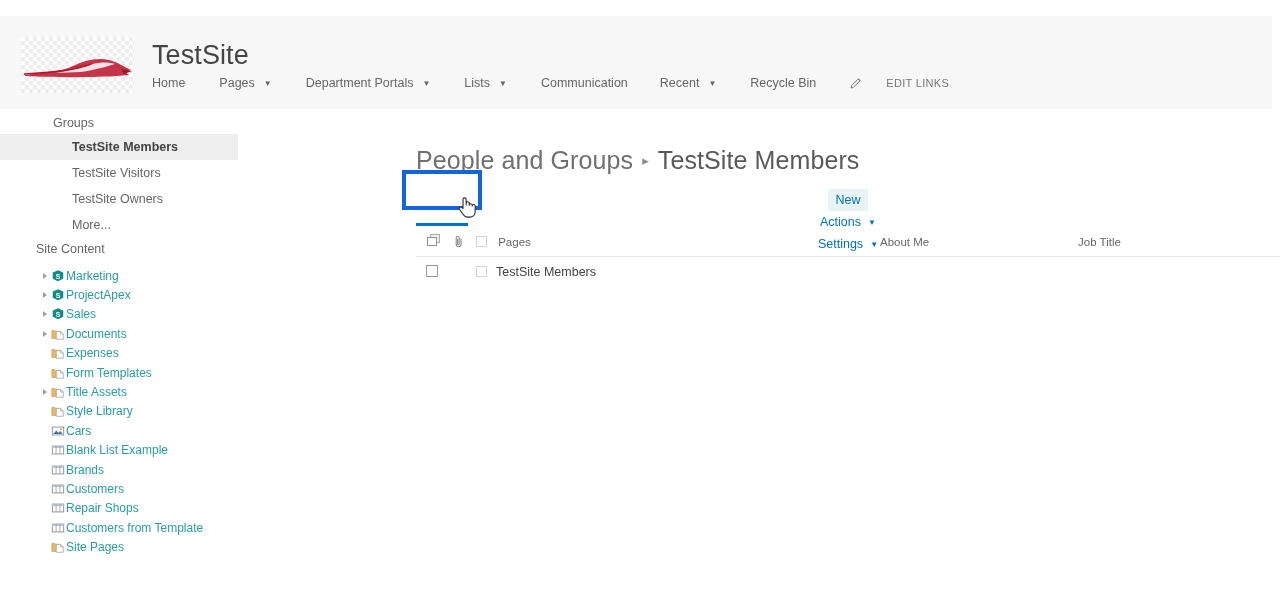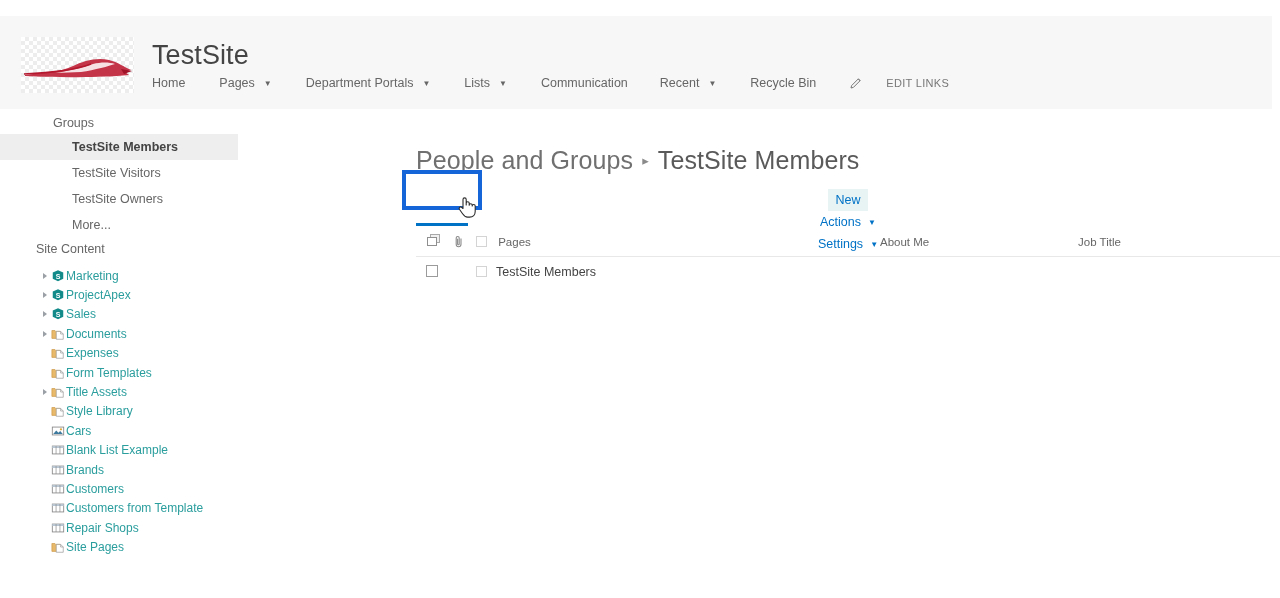--- a/index.html
+++ b/index.html
@@ -375,33 +375,33 @@
 
     <li>
       <span class="tw empty">
           <i></i>
         </span>
       <svg class="t-ico" viewBox="0 0 16 16">
         <rect x="1.5" y="3.5" width="13" height="9" fill="#ffffff" stroke="#8a8a8a" stroke-width="1"></rect>
         <rect x="1.5" y="3.5" width="13" height="2.2" fill="#b9c7d4"></rect>
         <path d="M5.8 3.5 L5.8 12.5 M10.2 3.5 L10.2 12.5" stroke="#8a8a8a" stroke-width=".8"></path>
       </svg>
-      <a class="t-label">Customers from Template</a>
+      <a class="t-label">Repair Shops</a>
     </li>
 
     <li>
       <span class="tw empty">
           <i></i>
         </span>
       <svg class="t-ico" viewBox="0 0 16 16">
         <rect x="1.5" y="3.5" width="13" height="9" fill="#ffffff" stroke="#8a8a8a" stroke-width="1"></rect>
         <rect x="1.5" y="3.5" width="13" height="2.2" fill="#b9c7d4"></rect>
         <path d="M5.8 3.5 L5.8 12.5 M10.2 3.5 L10.2 12.5" stroke="#8a8a8a" stroke-width=".8"></path>
       </svg>
-      <a class="t-label">Repair Shops</a>
+      <a class="t-label">Customers from Template</a>
     </li>
 
     <li>
       <span class="tw empty">
           <i></i>
         </span>
       <svg class="t-ico" viewBox="0 0 16 16">
         <path d="M1 4 L1 13 L10 13 L10 5 L5.5 5 L4.5 4 Z" fill="#e8b96a" stroke="#c99240" stroke-width=".7"></path>
         <path d="M6 5 L6 14 L14 14 L14 8 L11 5 Z" fill="#ffffff" stroke="#9a9a9a" stroke-width=".8"></path>
         <path d="M11 5 L11 8 L14 8" fill="none" stroke="#9a9a9a" stroke-width=".8"></path>

